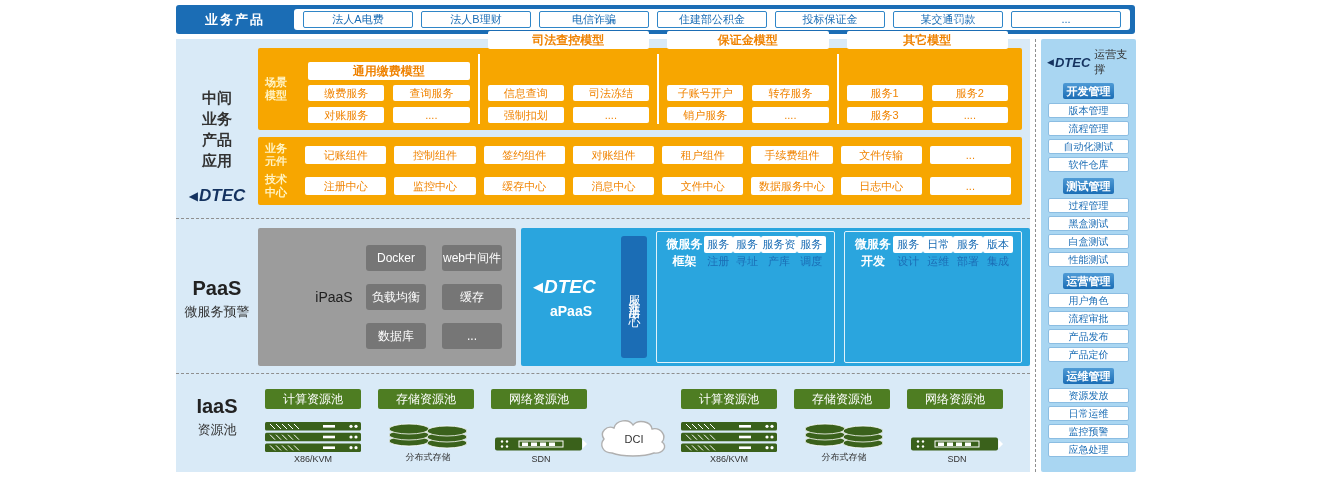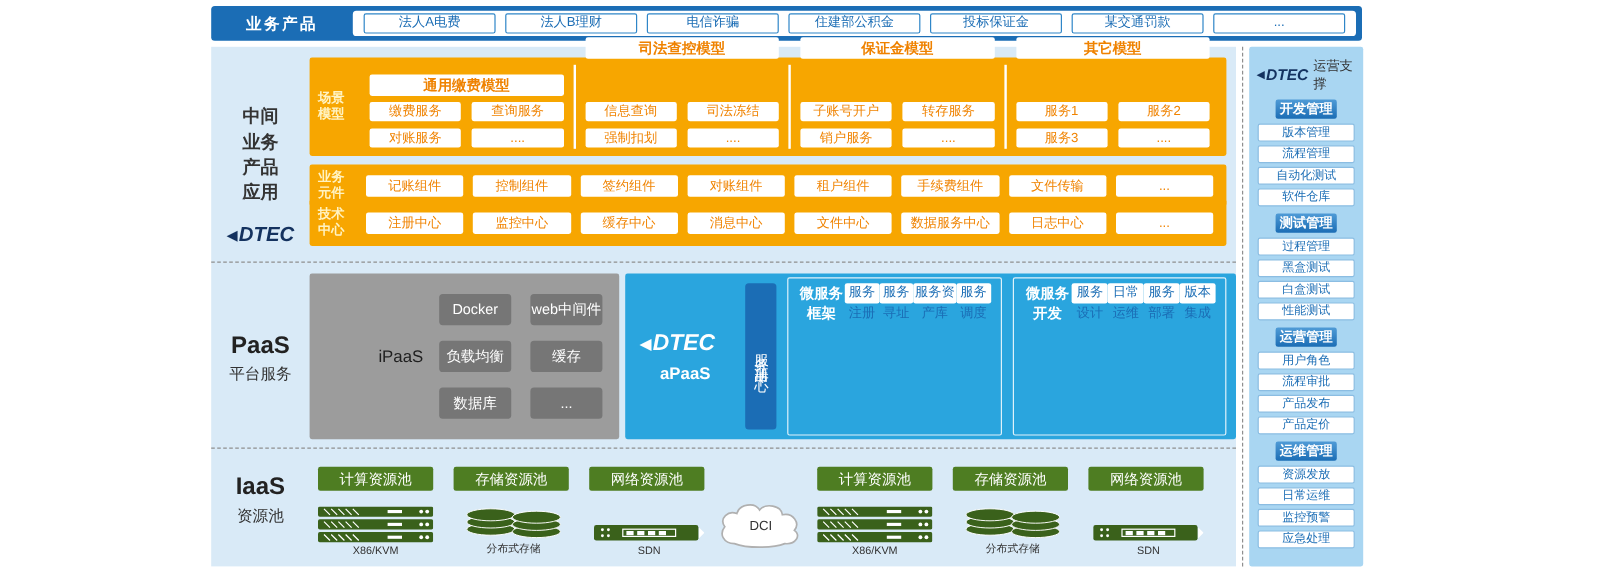--- a/index.html
+++ b/index.html
@@ -192,21 +192,21 @@
         <div class="obtn">消息中心</div>
         <div class="obtn">文件中心</div>
         <div class="obtn">数据服务中心</div>
         <div class="obtn">日志中心</div>
         <div class="obtn">...</div>
       </div>
     </div>
 
     <div class="side-title paas-title">
       <div class="big">PaaS</div>
-      <div class="sub">平台服务</div>
+      <div class="sub">微服务预警</div>
     </div>
 
     <div class="ipaas">
       <div class="ipaas-label">iPaaS</div>
       <div class="ipaas-grid">
         <div class="gbtn">Docker</div>
         <div class="gbtn">web中间件</div>
         <div class="gbtn">负载均衡</div>
         <div class="gbtn">缓存</div>
         <div class="gbtn">数据库</div>

